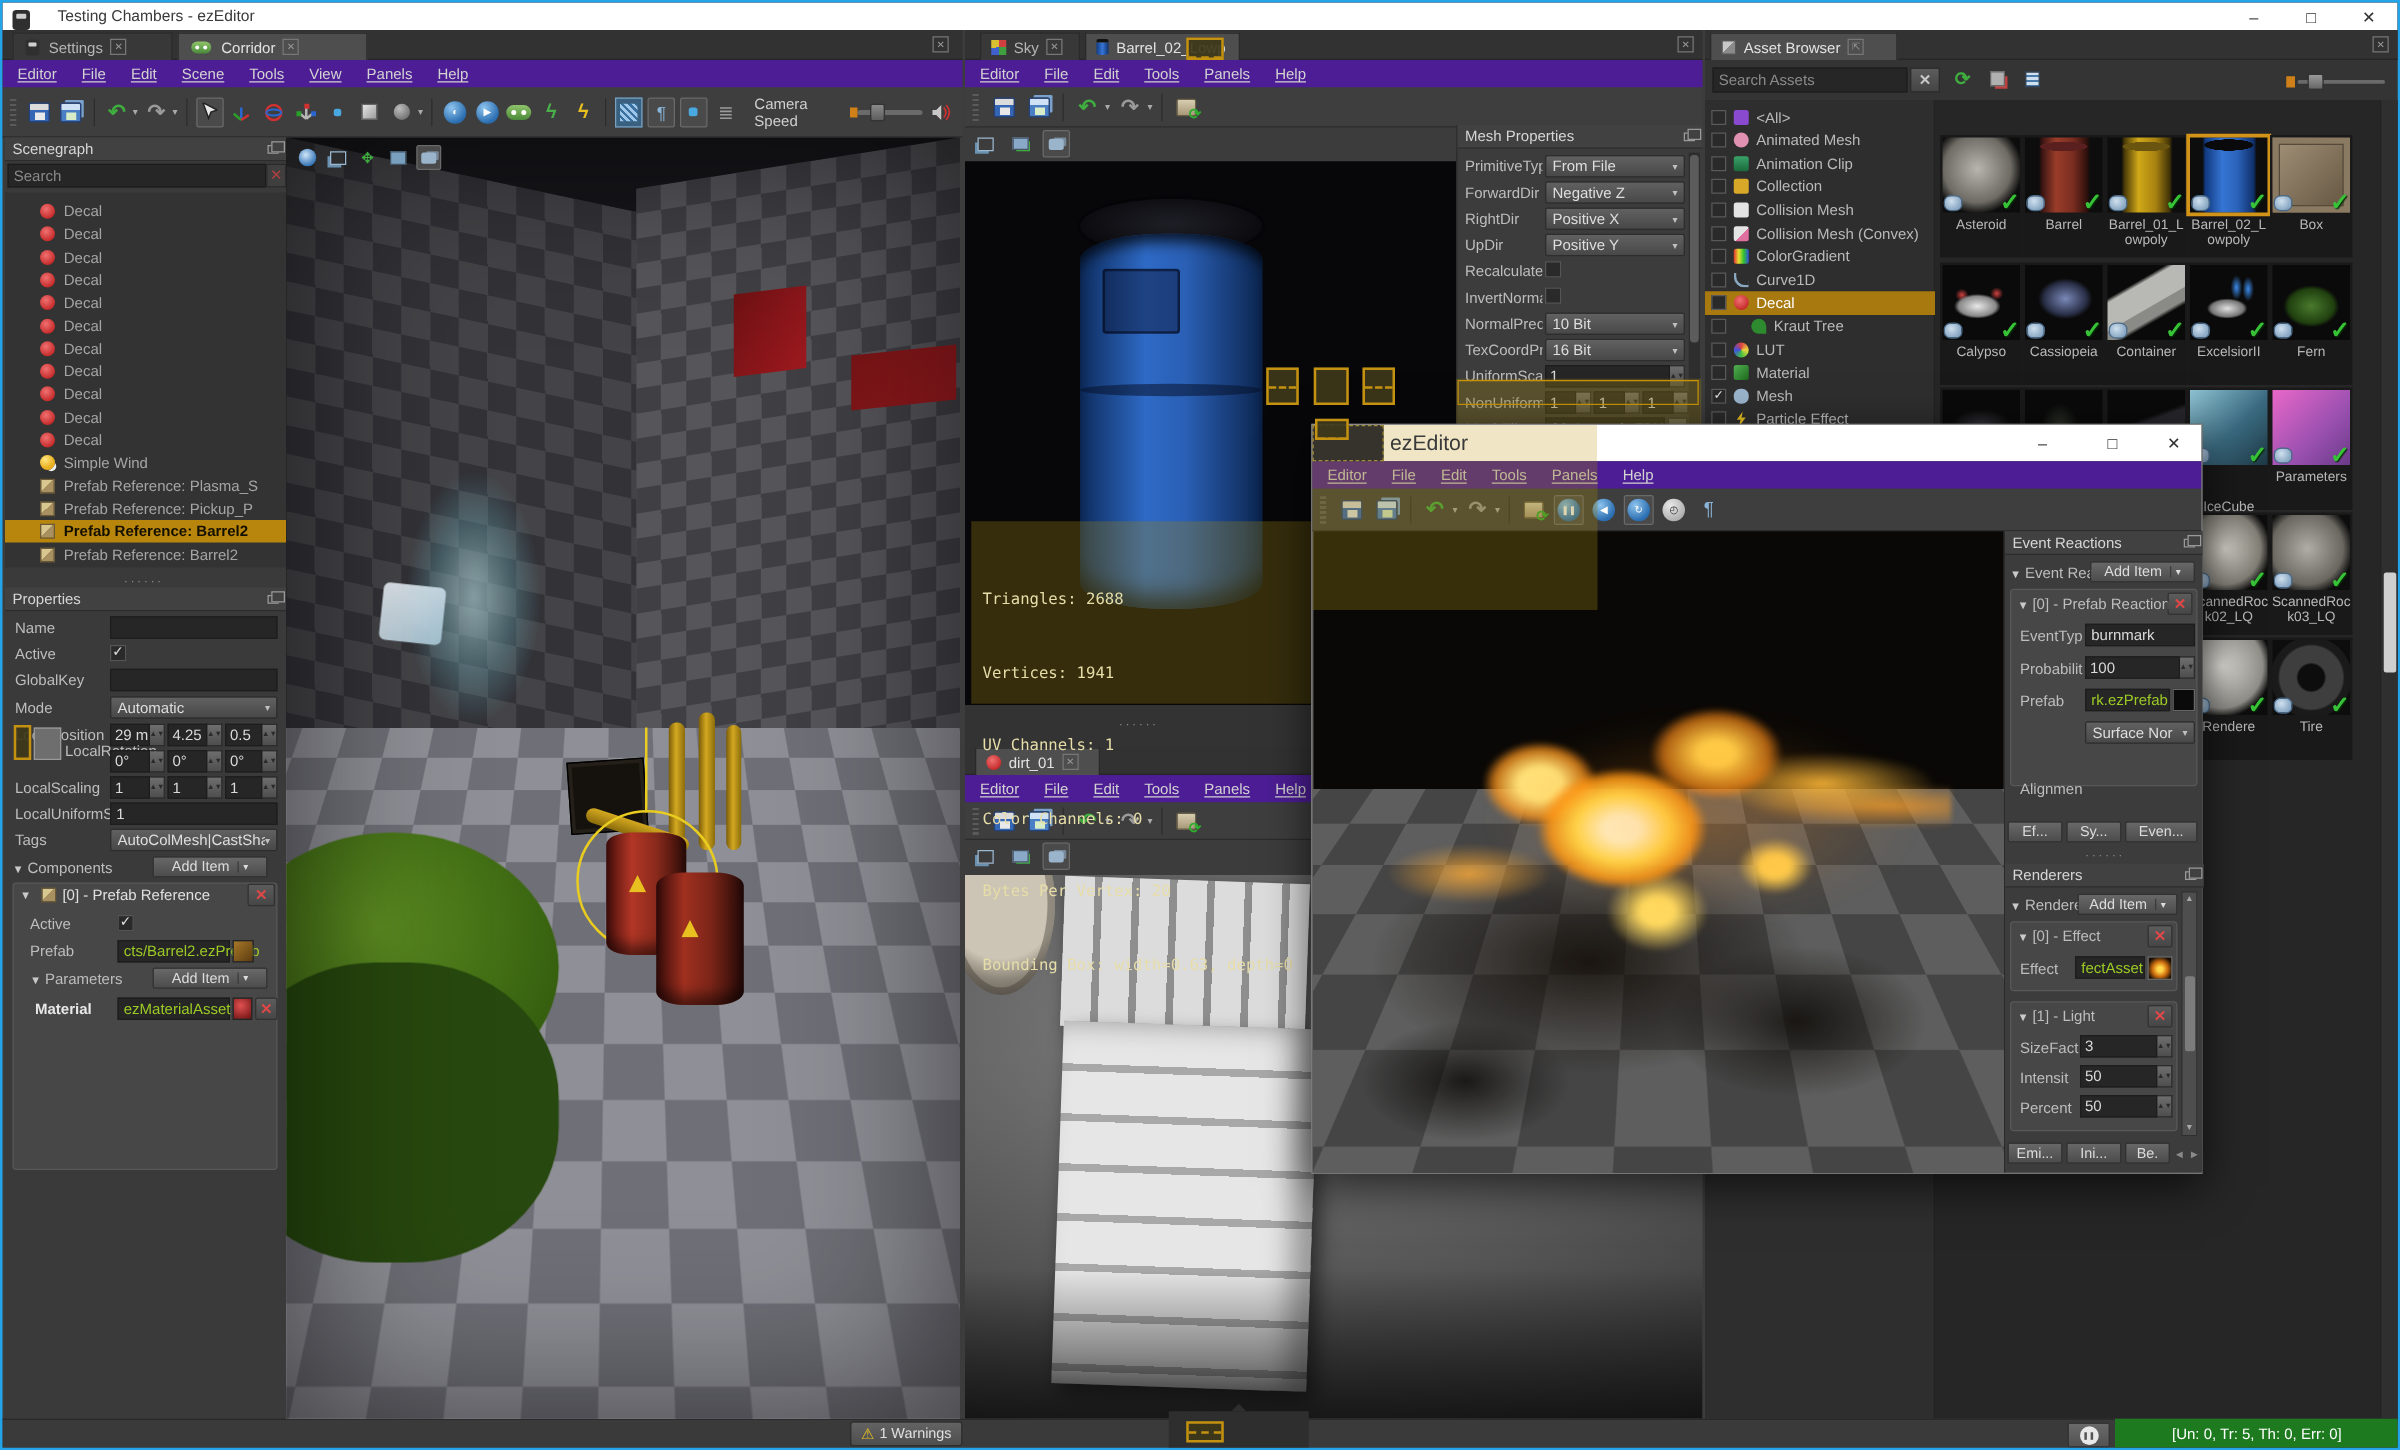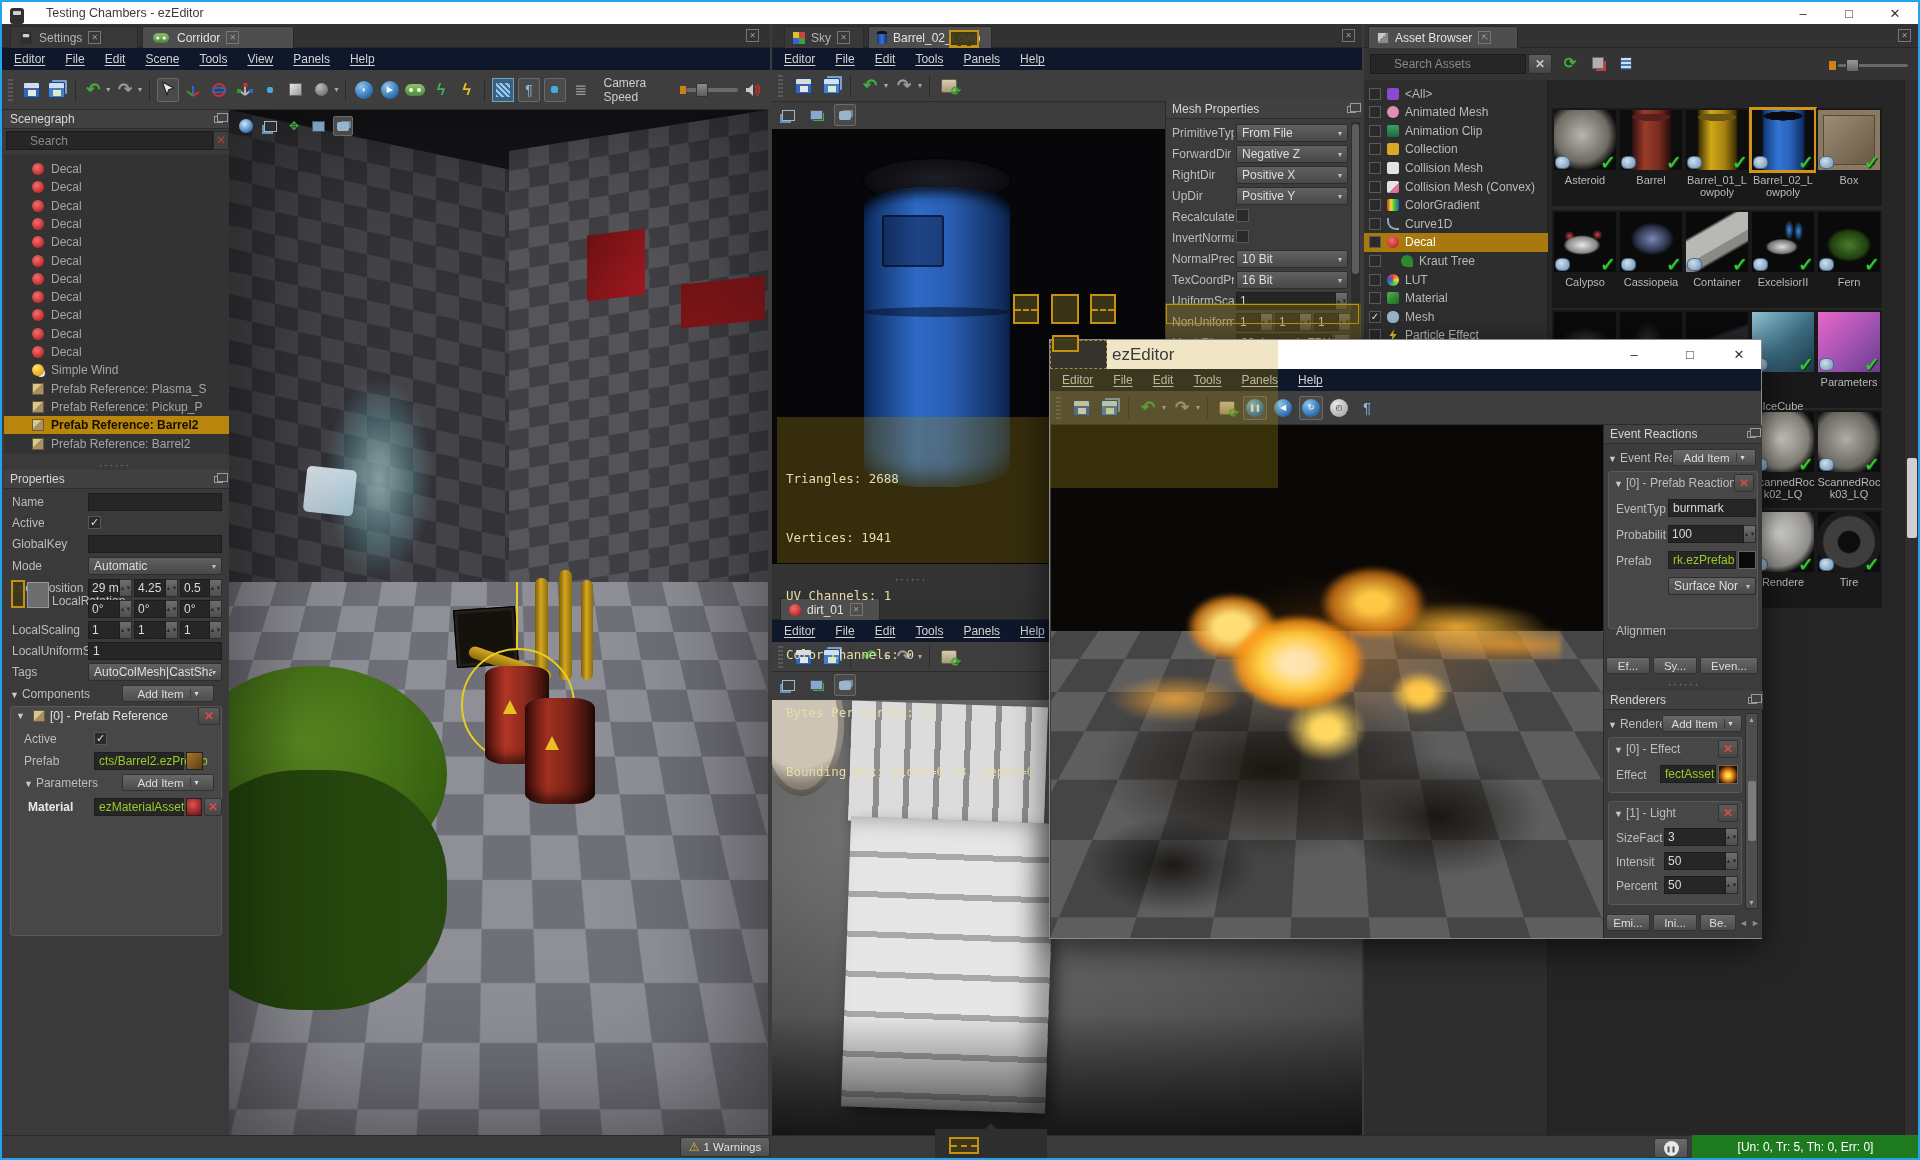--- a/index.html
+++ b/index.html
@@ -15,21 +15,21 @@
   #titlebar .t { margin-left:30px; font-size:12.5px; }
   .ezicon { width:14px; height:16px; background:#2f2f2f; border-radius:3px; position:relative; }
   .ezicon::after { content:''; position:absolute; left:3px; top:3px; width:8px; height:4px; background:#cfcfcf; border-radius:1px;}
   .capbtn { width:46px; height:22px; display:flex; align-items:center; justify-content:center; color:#333; font-size:13px; }
 
   
   .tabbar { background:#323232; border-bottom:1px solid #262626; }
   .tab { height:22px; display:flex; align-items:center; gap:6px; padding:0 8px; background:#383838; border:1px solid #2a2a2a; border-bottom:none; color:#b5b5b5; }
   .tab.active { background:#4e4e4e; color:#e2e2e2; }
   .tclose { width:13px; height:13px; border:1px solid #777; color:#999; font-size:8px; display:flex; align-items:center; justify-content:center; }
-  .menubar { display:flex; gap:20px; align-items:center; padding:0 12px; background:#0f172a; height:22px; color:#d2d2d2; }
+  .menubar { display:flex; gap:20px; align-items:center; padding:0 12px; background:#4c1d95; height:22px; color:#d2d2d2; }
   .menubar span { text-decoration:underline; text-decoration-thickness:1px; text-underline-offset:2px; }
   .toolbar { display:flex; align-items:center; gap:4px; padding:0 6px; background:#3e3e3e; border-bottom:1px solid #2c2c2c; }
   .grip { width:5px; height:22px; background:repeating-linear-gradient(180deg,#5a5a5a 0 2px,transparent 2px 4px); margin-right:4px;}
   .tbi { width:24px; height:24px; display:flex; align-items:center; justify-content:center; font-size:15px; }
   .tbi.boxed { border:1px solid #6a6a6a; background:#4a4a4a; border-radius:2px; }
   .tbi.blueon { background:#39607e; border:1px solid #7aa2c0; }
   .sep { width:1px; height:22px; background:#2c2c2c; margin:0 3px; }
   .icon-save { width:17px; height:16px; background:linear-gradient(180deg,#dcdcdc 0 5px,#3565b5 5px 100%); border:1px solid #23427a; border-radius:2px; position:relative;}
   .icon-save::after { content:''; position:absolute; left:4px; bottom:1px; width:8px; height:6px; background:#e8e8e8;}
   .icon-saveall { width:17px; height:16px; background:linear-gradient(180deg,#cfe2f5 0 5px,#4a7fc5 5px 100%); border:1px solid #23427a; border-radius:2px; box-shadow:3px -3px 0 -1px #7aa0cc; position:relative;}
@@ -40,21 +40,21 @@
   .cbtn { width:18px; height:18px; border-radius:50%; background:radial-gradient(circle at 35% 30%,#8ec4ee,#2a6db0 70%); color:#fff; font-size:8px; display:flex; align-items:center; justify-content:center; }
   .icon-update { position:relative; width:16px; height:14px; background:linear-gradient(#d8cdb0,#a89878); border:1px solid #6a5f48; border-radius:2px;}
   .icon-update::after { content:'⟳'; position:absolute; right:-5px; bottom:-6px; color:#2fae2f; font-size:12px; font-weight:bold;}
   .gamepad { width:20px; height:12px; background:linear-gradient(#8fc36a,#4a8a3a); border-radius:6px; position:relative;}
   .gamepad::after{content:'';position:absolute;left:4px;top:4px;width:4px;height:4px;background:#fff;border-radius:50%;box-shadow:8px 0 0 #fff;}
   .bolt { font-size:16px; font-weight:bold; }
 
   .hdr { height:19px; background:#414141; border-bottom:1px solid #2c2c2c; color:#d6d6d6; display:flex; align-items:center; padding:0 6px; }
   .dockicon { width:9px; height:7px; border:1px solid #9a9a9a; position:relative; margin-left:auto;}
   .dockicon::after { content:''; position:absolute; left:2px; top:-4px; width:9px; height:7px; border:1px solid #9a9a9a; background:#414141;}
-  .searchbox { background:#262626; border:1px solid #1c1c1c; color:#8a8a8a; display:flex; align-items:center; padding:0 23px; }
+  .searchbox { background:#262626; border:1px solid #1c1c1c; color:#8a8a8a; display:flex; align-items:center; padding:0 4px; }
   .lb { position:absolute; color:#bdbdbd; }
   .inp { position:absolute; background:#262626; border:1px solid #1d1d1d; color:#dadada; display:flex; align-items:center; padding:0 4px; height:18px; }
   .dd { position:absolute; background:linear-gradient(#616161,#484848); border:1px solid #2d2d2d; color:#dedede; display:flex; align-items:center; padding:0 5px; height:18px; border-radius:2px; overflow:hidden; white-space:nowrap;}
   .dd .arr { margin-left:auto; font-size:8px; color:#c0c0c0; }
   .spin { position:absolute; height:18px; display:flex; }
   .spin .v { flex:1; background:#262626; border:1px solid #1d1d1d; color:#dadada; display:flex; align-items:center; padding:0 3px; overflow:hidden; white-space:nowrap;}
   .sar { width:12px; background:linear-gradient(#6e6e6e,#4e4e4e); border:1px solid #2d2d2d; border-left:none; display:flex; flex-direction:column; align-items:center; justify-content:center; font-size:6px; color:#2a2a2a; line-height:6px;}
   .cb { position:absolute; width:13px; height:13px; background:#2a2a2a; border:1px solid #555; color:#e0e0e0; font-size:11px; line-height:11px; text-align:center; }
   .xbtn { position:absolute; width:22px; height:18px; background:linear-gradient(#5c5c5c,#464646); border:1px solid #323232; color:#e04848; font-weight:bold; font-size:12px; text-align:center; line-height:16px; border-radius:2px; }
   .addbtn { position:absolute; background:linear-gradient(#686868,#4c4c4c); border:1px solid #323232; color:#dcdcdc; font-size:11.5px; display:flex; align-items:center; justify-content:center; border-radius:2px; height:17px; }
@@ -522,21 +522,21 @@
       <span style="position:absolute;left:18px;top:28px;width:62px;height:52px;background:rgba(10,20,50,.45);border:2px solid rgba(0,0,10,.5);border-radius:3px;"></span>
       <span style="position:absolute;left:0;top:120px;width:100%;height:10px;background:rgba(8,18,44,.55);border-radius:50%;"></span>
     </div>
   </div>
   <div class="olive" style="left:775px;top:415px;width:272px;height:146px;"></div>
   <div class="abs mono" style="left:784px;top:428px;z-index:7;color:#e6dda8;font-size:12.5px;line-height:19.5px;white-space:pre;">
     <div>Triangles: 2688</div>
     <div>Vertices: 1941</div>
     <div>UV Channels: 1</div>
     <div>Color Channels: 0</div>
-    <div>Bytes Per Vertex: 21</div>
+    <div>Bytes Per Vertex: 20</div>
     <div>Bounding Box: width=0.63, depth=0</div>
   </div>
 
   <div class="abs" id="meshprops" style="left:1163px;top:98px;width:197px;height:464px;background:#3c3c3c;border-left:1px solid #2a2a2a;">
     <div class="hdr">
       <span>Mesh Properties</span>
       <span class="dockicon"></span>
     </div>
     <div id="meshrows">
         <span class="lb" style="left: 6px; top: 26px; width: 62px; overflow: hidden; white-space: nowrap;">PrimitiveType</span>

